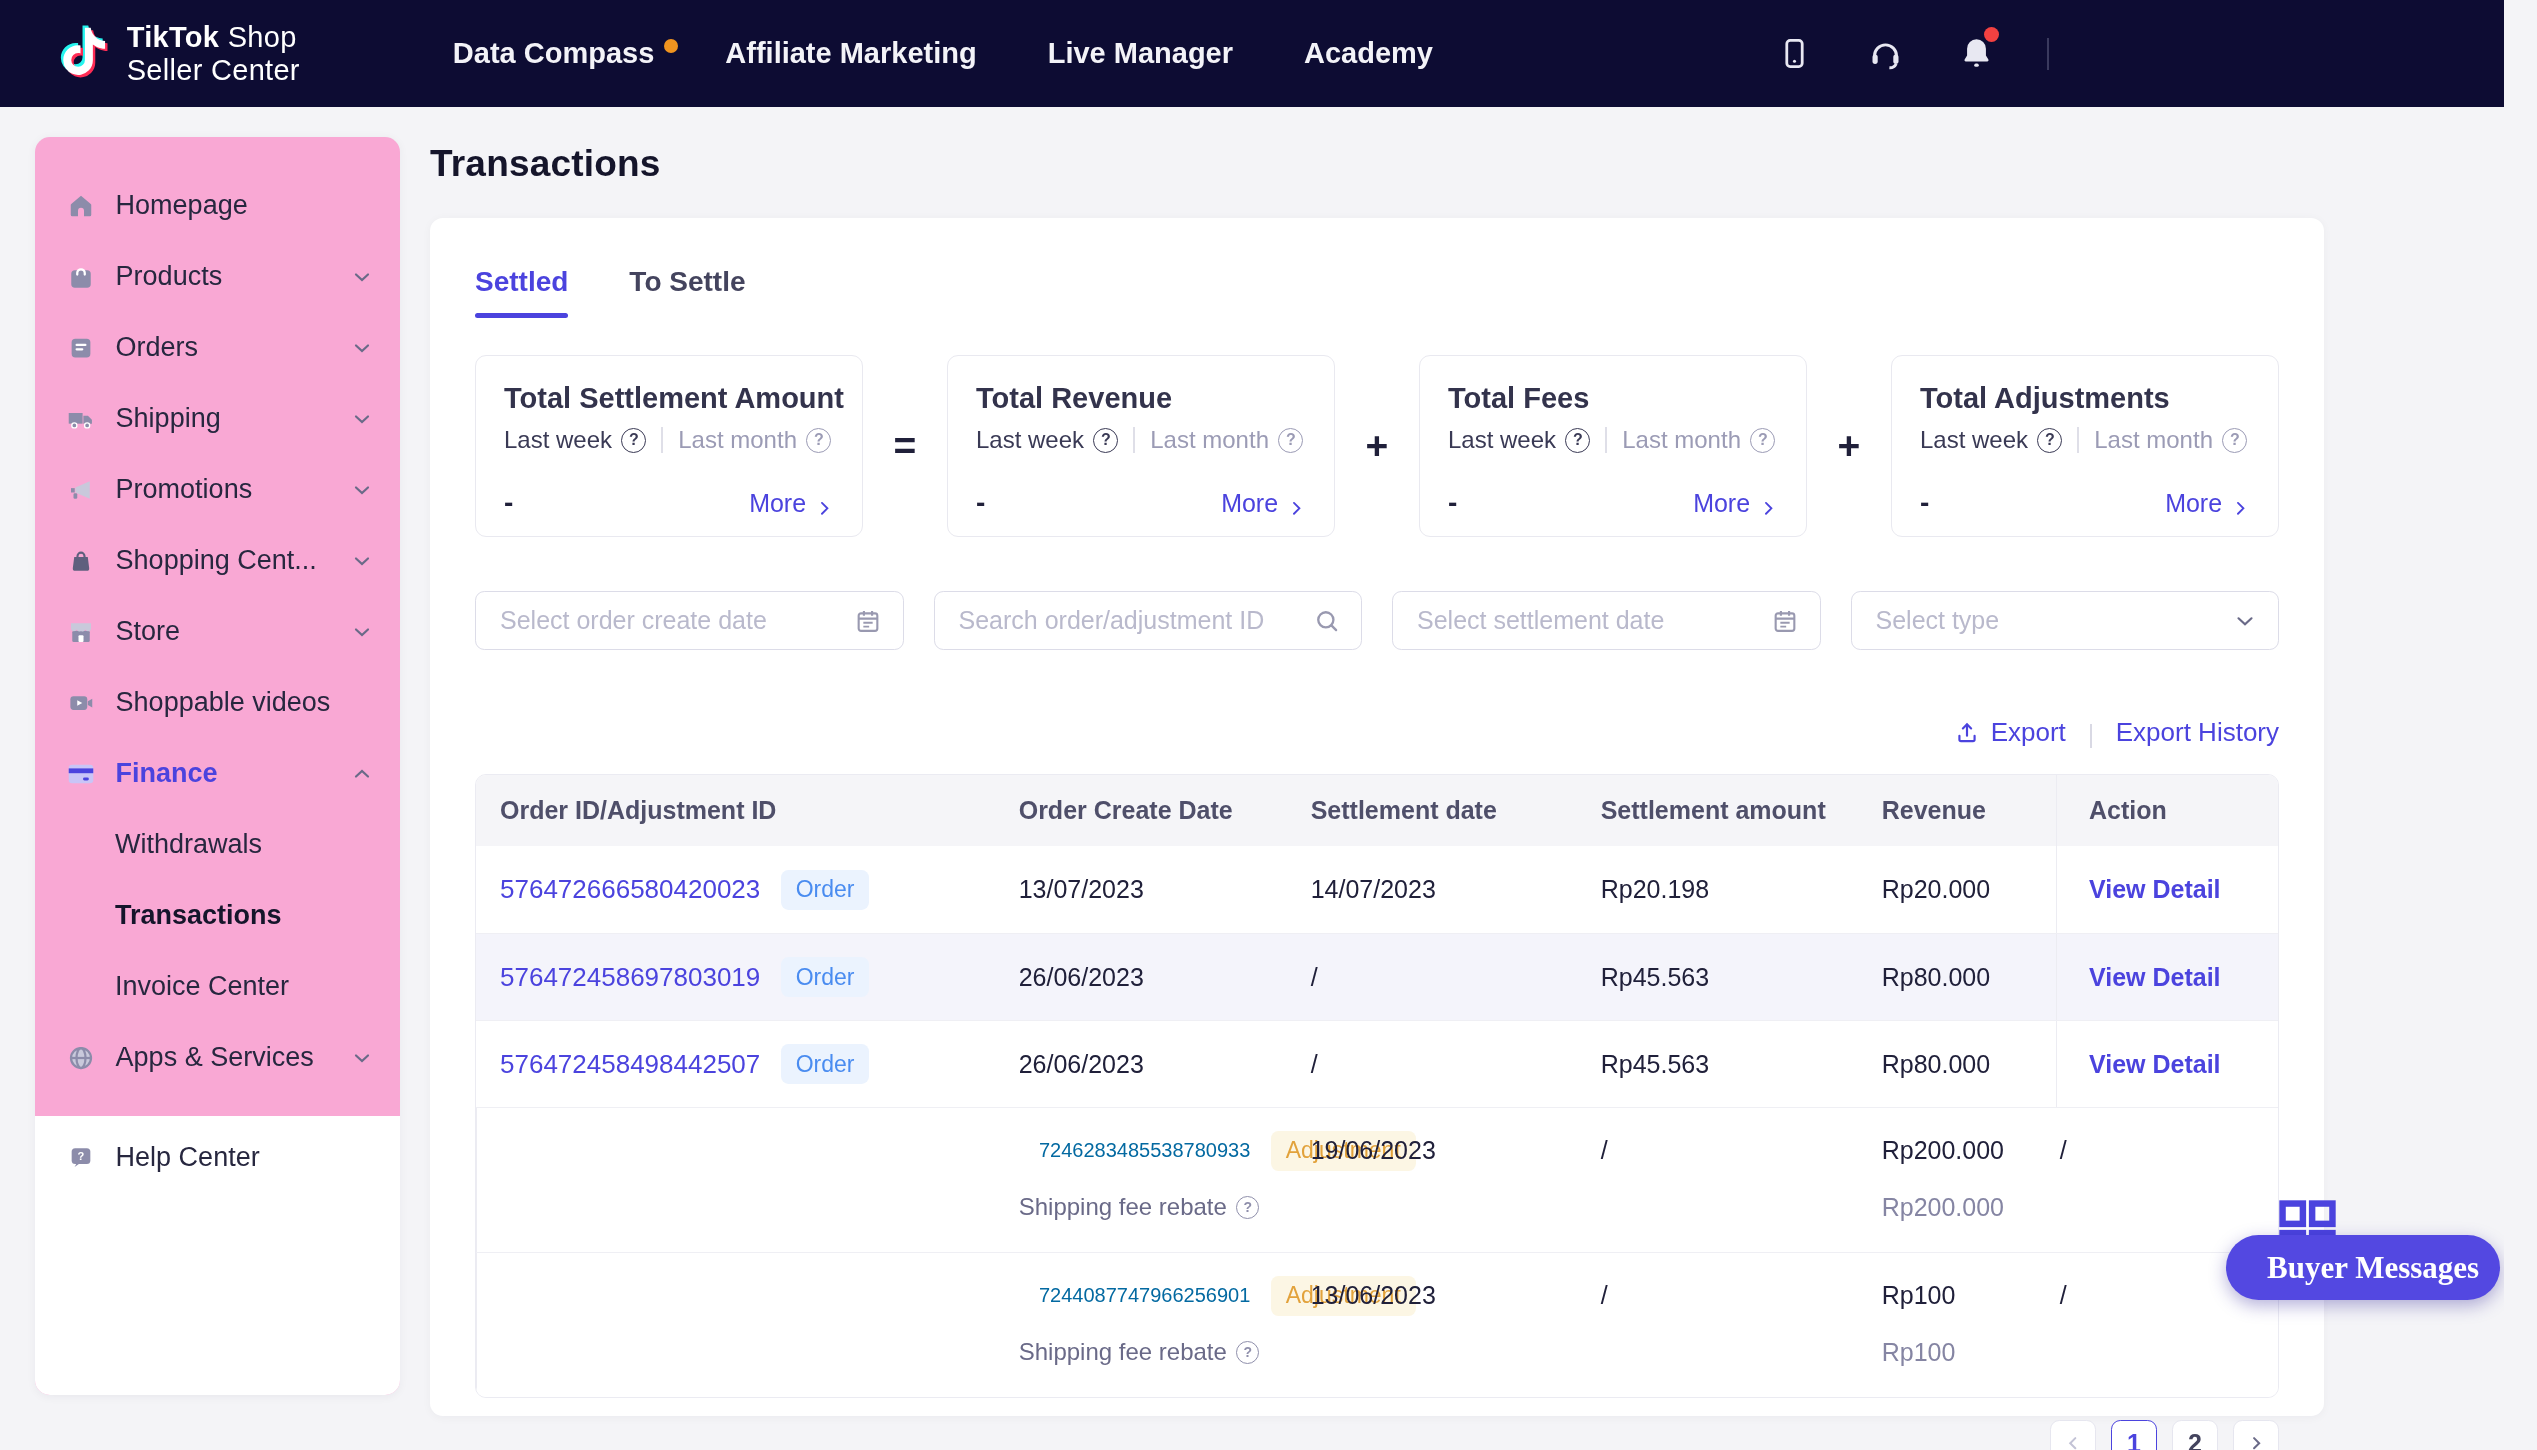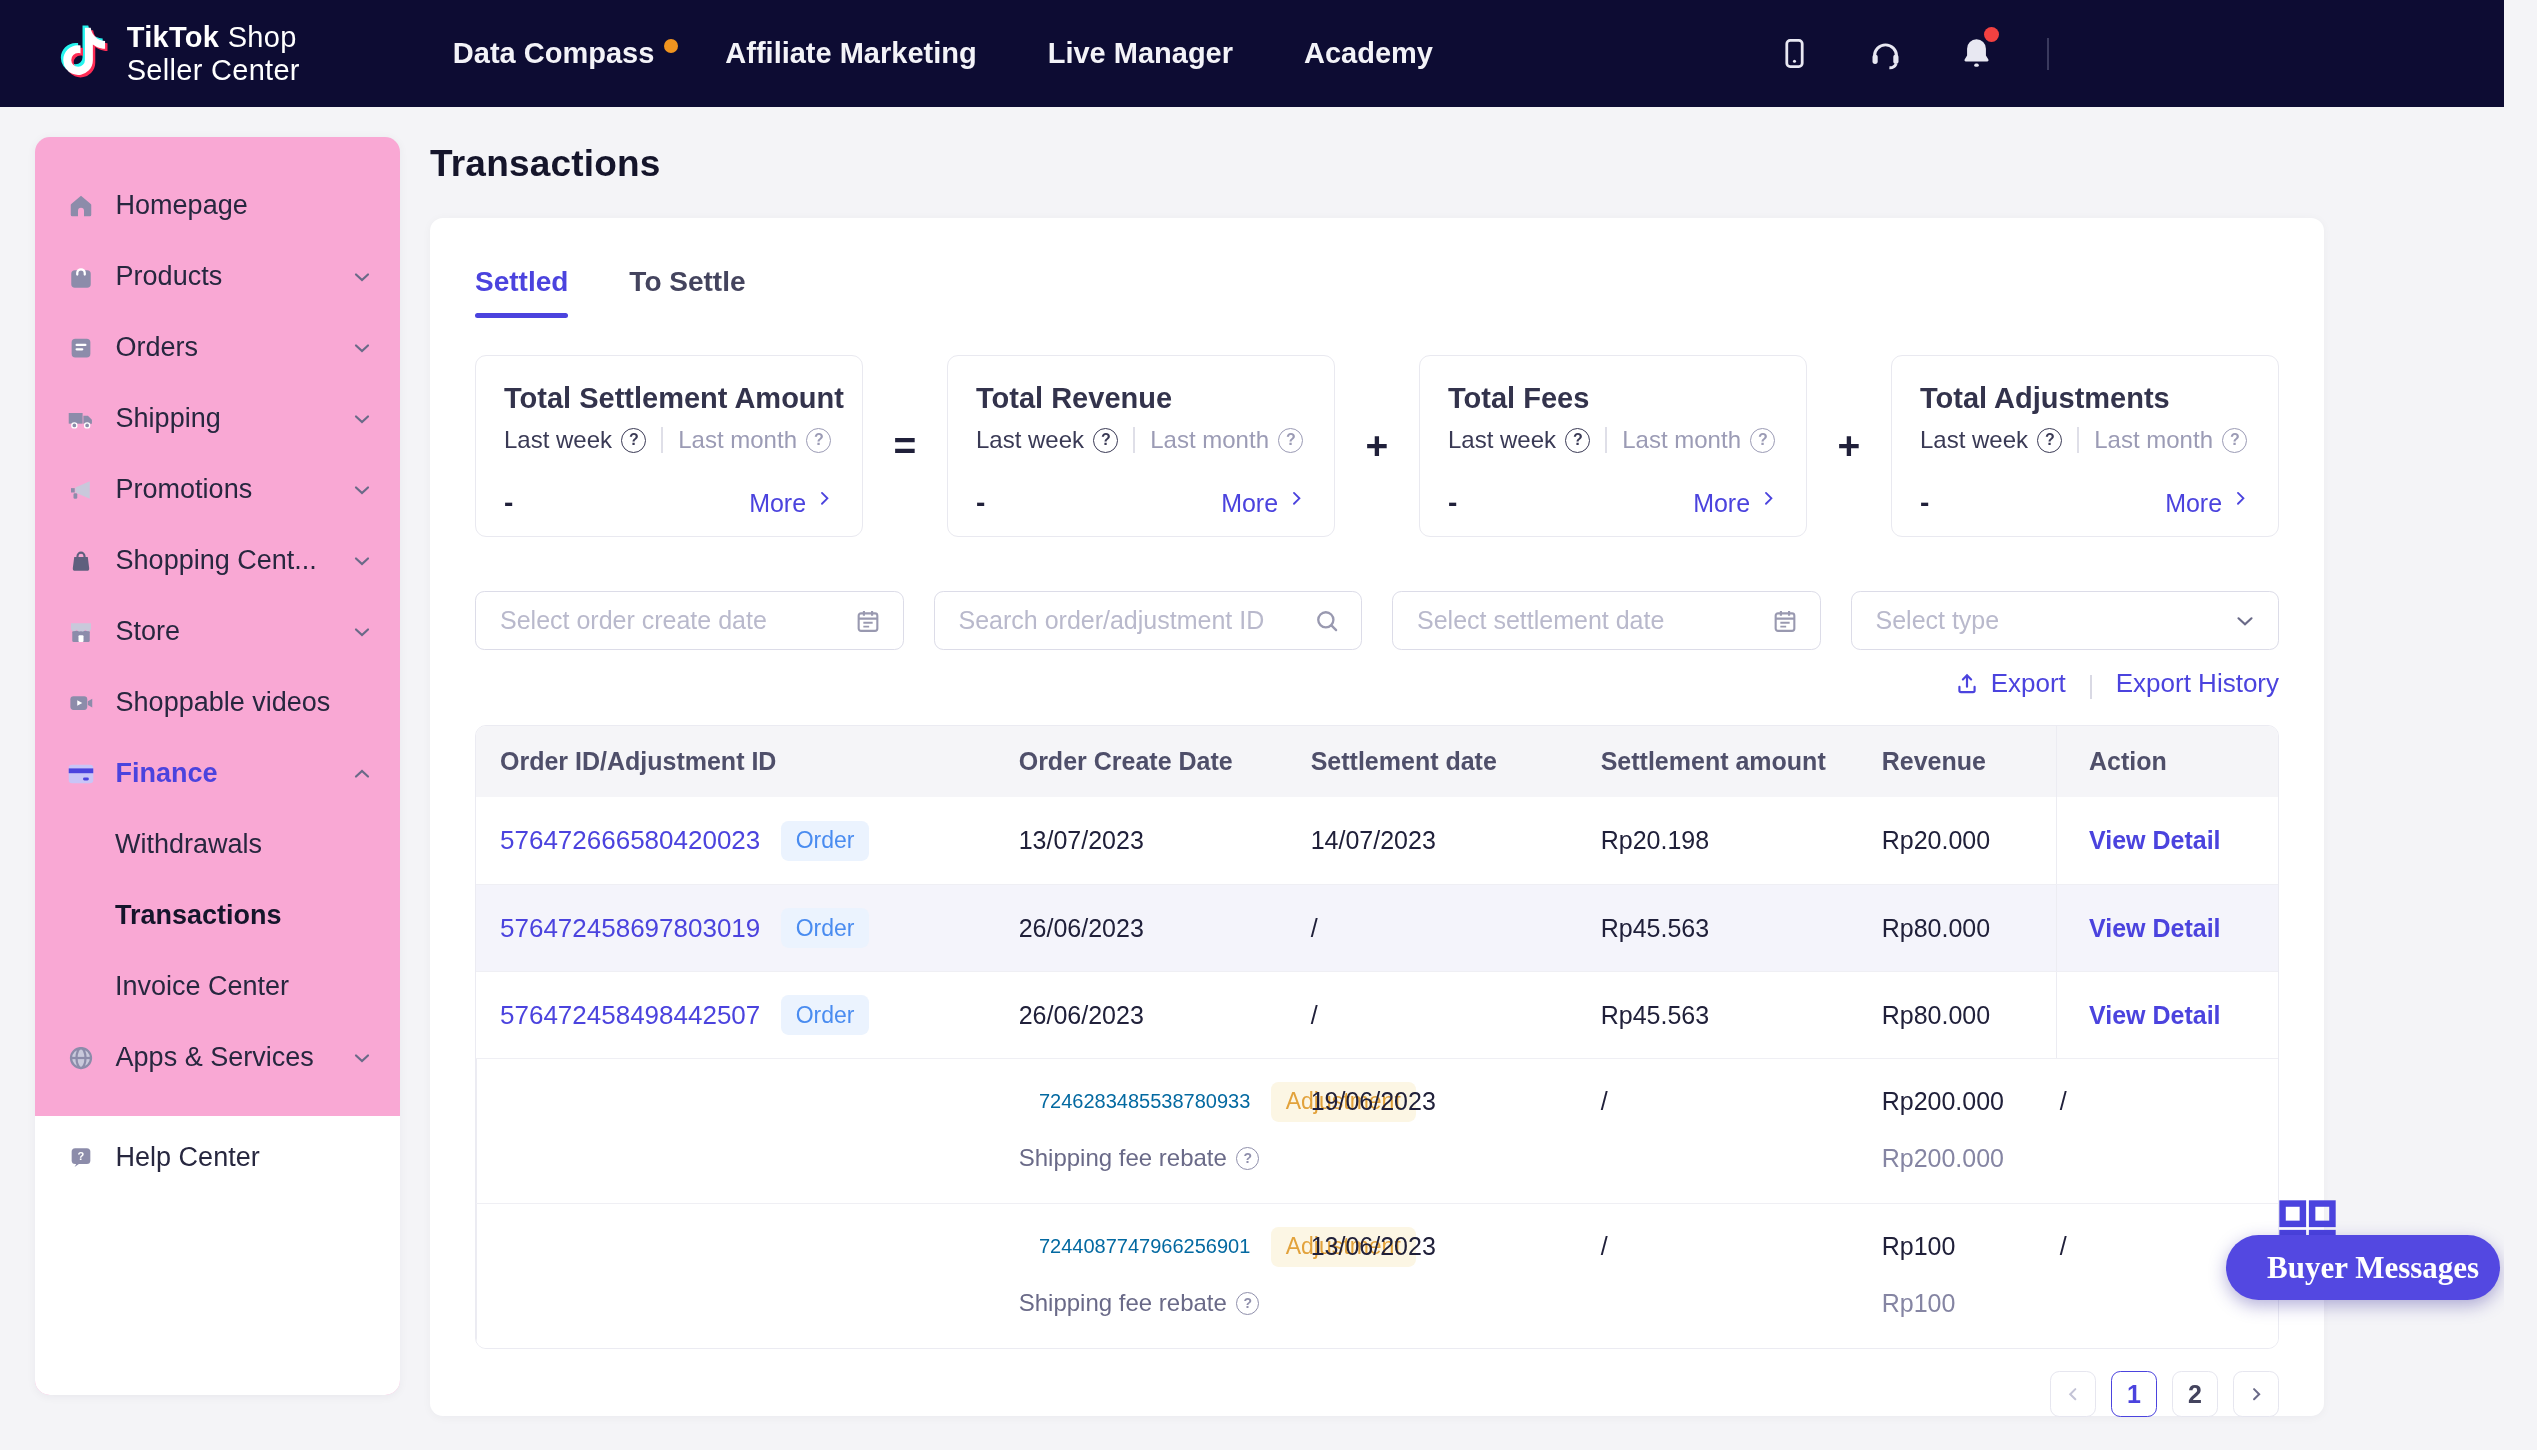--- a/index.html
+++ b/index.html
@@ -87,38 +87,38 @@
   .period-active { color:#3A3A55; display:flex; align-items:center; gap:9.3px; cursor:pointer; }
   .period-alt { color:#9B9BB5; display:flex; align-items:center; gap:9.3px; cursor:pointer; }
   .p-divider { width:1.9px; height:26px; background:#DFDFE8; margin:0 15px; }
   .qicon {
     width:25px; height:25px; border:1.9px solid currentColor; border-radius:50%;
     display:inline-flex; align-items:center; justify-content:center;
     font-size:16px; font-weight:700; flex:none;
   }
   .value-row { display:flex; align-items:center; justify-content:space-between; margin-top:33px; }
   .card-value { font-size:28px; font-weight:700; color:#20203A; }
-  .more-link { font-size:25px; color:#4B43DE; display:flex; align-items:flex-start; gap:9.3px; cursor:pointer; font-weight:500; }
+  .more-link { font-size:25px; color:#4B43DE; display:flex; align-items:flex-end; gap:9.3px; cursor:pointer; font-weight:500; }
   .operator { width:84px; flex:none; display:flex; align-items:center; justify-content:center; font-size:39px; font-weight:700; color:#20203A; }
 
   
   .filters { display:flex; gap:30px; margin-top:54px; }
   .filter-box {
     flex:1; height:59px; border:1.9px solid #DCDCE8; border-radius:9.3px; background:#fff;
     display:flex; align-items:center; padding:0 20.4px 0 24px; min-width:0;
   }
   .filter-box input {
     border:0; outline:0; flex:1; font-size:25px; font-family:"Liberation Sans", sans-serif;
     color:#33334C; background:transparent; min-width:0;
   }
   .filter-box input::placeholder { color:#B9B9CC; }
   .f-icon { flex:none; margin-left:13px; display:flex; }
 
   
-  .export-row { display:flex; justify-content:flex-end; align-items:flex-end; margin-top:18px; }
+  .export-row { display:flex; justify-content:flex-end; align-items:flex-end; margin-top:67px; }
   .export-link { display:flex; align-items:center; gap:11px; color:#4B43DE; font-size:26px; font-weight:500; cursor:pointer; }
   .e-divider { width:1.9px; height:24px; background:#D9D9E4; margin:0 24px; }
 
   
   .ttable { margin-top:26px; border:1.9px solid #EBEBF2; border-radius:11px; overflow:hidden; }
   .trow, .thead {
     display:grid;
     grid-template-columns:539px 292px 290px 281px 178px 1fr;
     align-items:center;
   }

